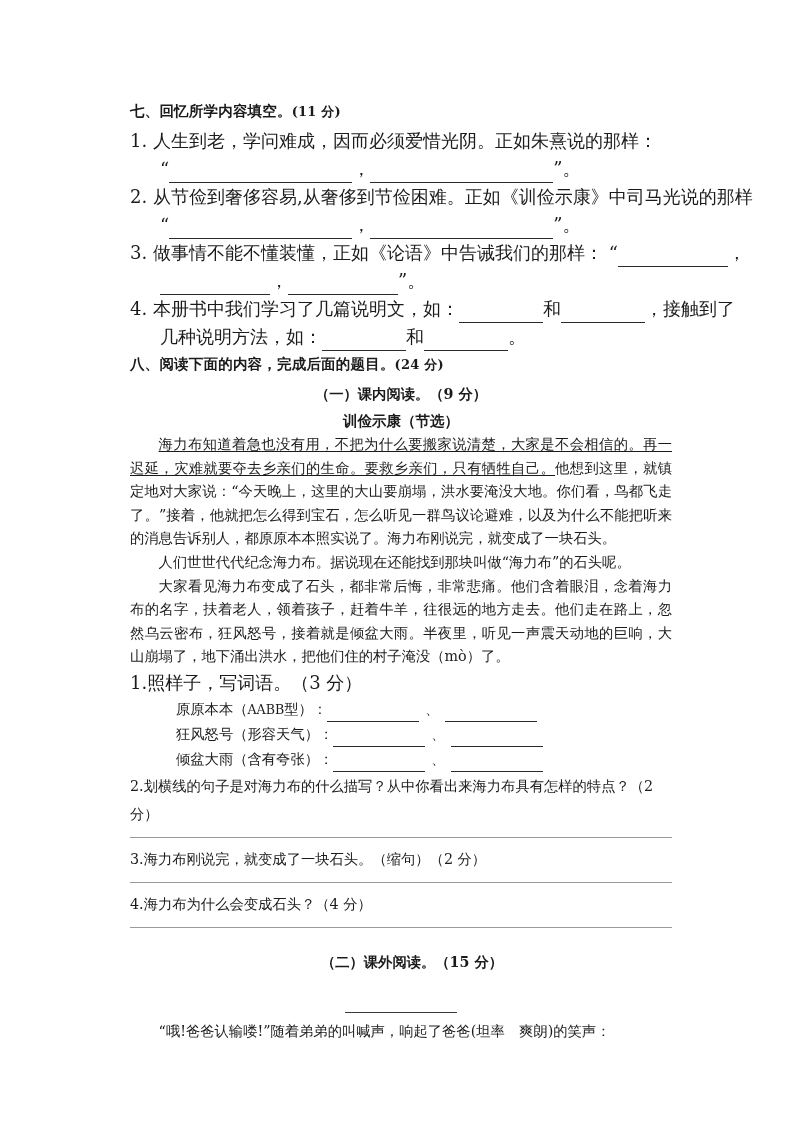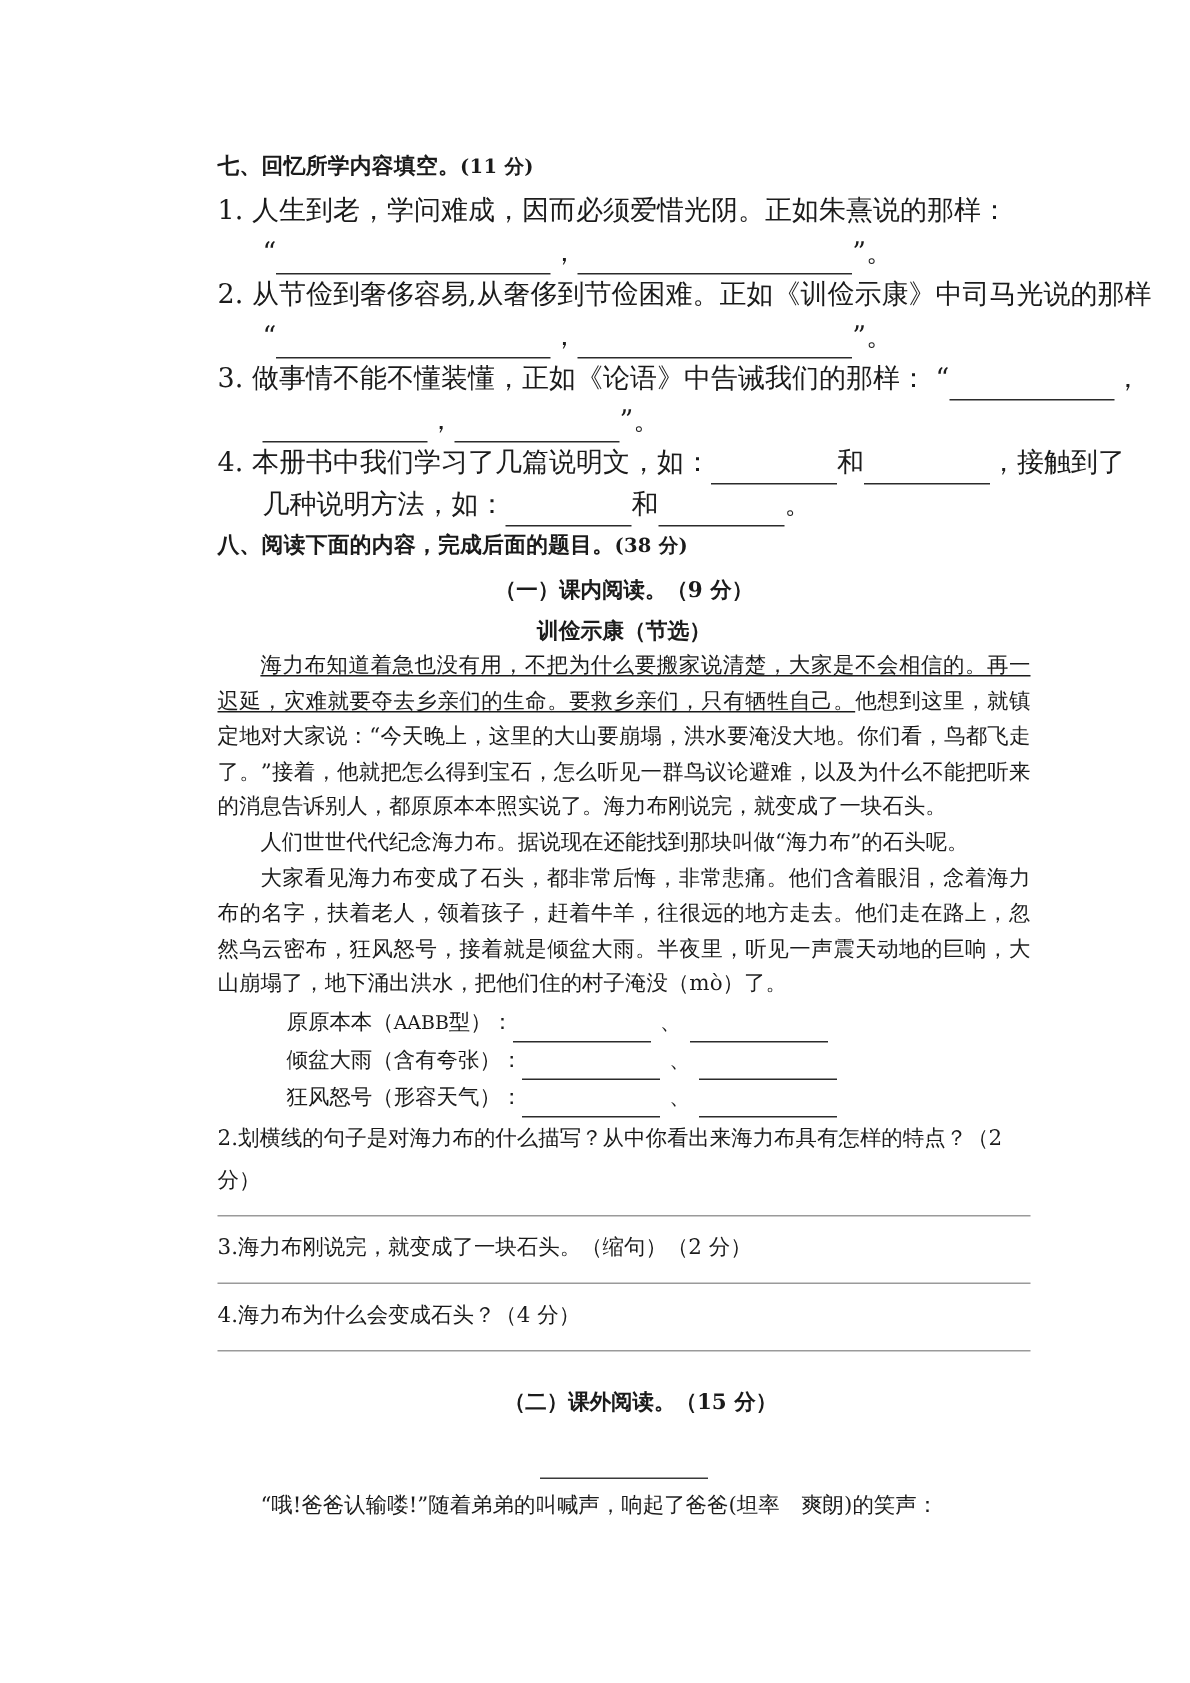--- a/index.html
+++ b/index.html
@@ -10,21 +10,21 @@
   body {
     width: 793px;
     height: 1122px;
     font-family: "DejaVu Serif", "Liberation Serif", serif;
     color: #1b1b1b;
     position: relative;
     overflow: hidden;
   }
   .page {
     position: absolute;
-    left: 15px;
+    left: 0;
     top: 0;
     width: 725px;
     height: 1122px;
     box-sizing: border-box;
     padding: 98px 121px 4px 130px;
   }
   .content {
     width: 542px;
   }
 
@@ -168,41 +168,44 @@
 
     <p class="q-line">
       <span class="num">4.</span>
       <span>本册书中我们学习了几篇说明文，如：</span><span class="blank b-sm"></span><span>和</span><span class="blank b-sm"></span><span>，接触到了</span>
     </p>
     <p class="q-line indent2">
       <span>几种说明方法，如：</span><span class="blank b-sm"></span><span>和</span><span class="blank b-sm"></span><span>。</span>
     </p>
 
     <div class="sec-head">
-      <span>八、阅读下面的内容，完成后面的题目。</span><span class="pts">(38 分)</span>
+      <span>八、阅读下面的内容，完成后面的题目。</span><span class="pts">(24 分)</span>
     </div>
 
     <div class="sub-head">（一）课内阅读。（9 分）</div>
 
     <div class="passage-title">训俭示康（节选）</div>
 
     <div class="passage">
       <p><span class="u">海力布知道着急也没有用，不把为什么要搬家说清楚，大家是不会相信的。再一迟延，灾难就要夺去乡亲们的生命。要救乡亲们，只有牺牲自己。</span><span>他想到这里，就镇定地对大家说：“今天晚上，这里的大山要崩塌，洪水要淹没大地。你们看，鸟都飞走了。”接着，他就把怎么得到宝石，怎么听见一群鸟议论避难，以及为什么不能把听来的消息告诉别人，都原原本本照实说了。海力布刚说完，就变成了一块石头。</span></p>
       <p>人们世世代代纪念海力布。据说现在还能找到那块叫做“海力布”的石头呢。</p>
       <p>大家看见海力布变成了石头，都非常后悔，非常悲痛。他们含着眼泪，念着海力布的名字，扶着老人，领着孩子，赶着牛羊，往很远的地方走去。他们走在路上，忽然乌云密布，狂风怒号，接着就是倾盆大雨。半夜里，听见一声震天动地的巨响，大山崩塌了，地下涌出洪水，把他们住的村子淹没（mò）了。</p>
     </div>
 
+    <p class="q-line">
+      <span class="num">1.</span><span>照样子，写词语。（3 分）</span>
+    </p>
     <div class="pattern-row">
       <span class="lbl">原原本本（</span><span class="ab">AABB</span><span class="lbl"> 型）：</span><span class="blank b-word"></span><span class="sep">、</span><span class="blank b-word"></span>
     </div>
     <div class="pattern-row">
+      <span class="lbl">狂风怒号（形容天气）：</span><span class="blank b-word"></span><span class="sep">、</span><span class="blank b-word"></span>
+    </div>
+    <div class="pattern-row">
       <span class="lbl">倾盆大雨（含有夸张）：</span><span class="blank b-word"></span><span class="sep">、</span><span class="blank b-word"></span>
-    </div>
-    <div class="pattern-row">
-      <span class="lbl">狂风怒号（形容天气）：</span><span class="blank b-word"></span><span class="sep">、</span><span class="blank b-word"></span>
     </div>
 
     <p class="q-body">
       <span class="num">2.</span><span>划横线的句子是对海力布的什么描写？从中你看出来海力布具有怎样的特点？（2 分）</span>
     </p>
     <div class="ans-rule"></div>
     <div class="gap-sm"></div>
 
     <p class="q-body">
       <span class="num">3.</span><span>海力布刚说完，就变成了一块石头。（缩句）（2 分）</span>

